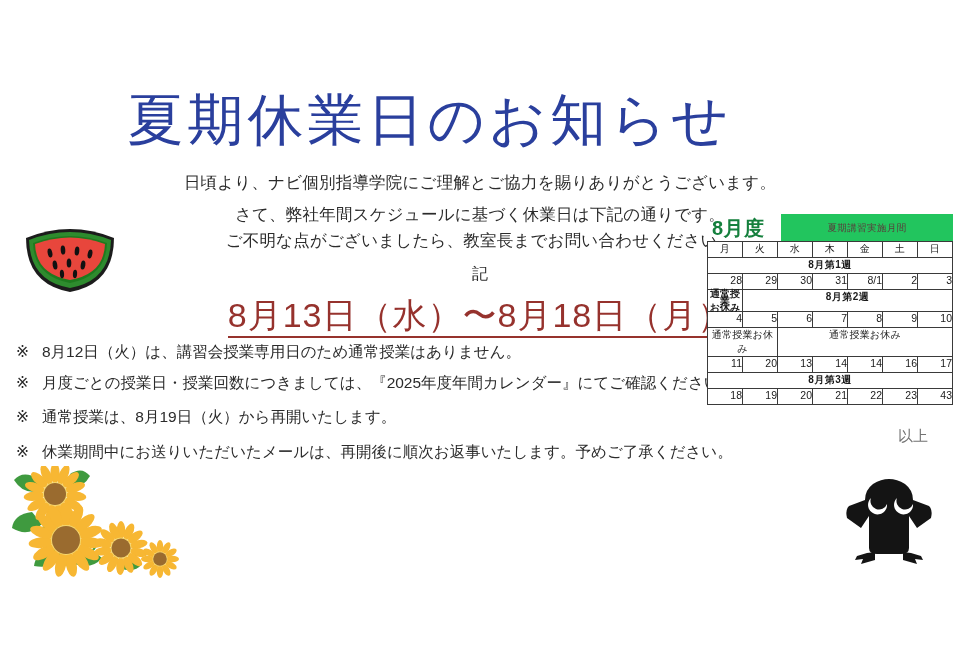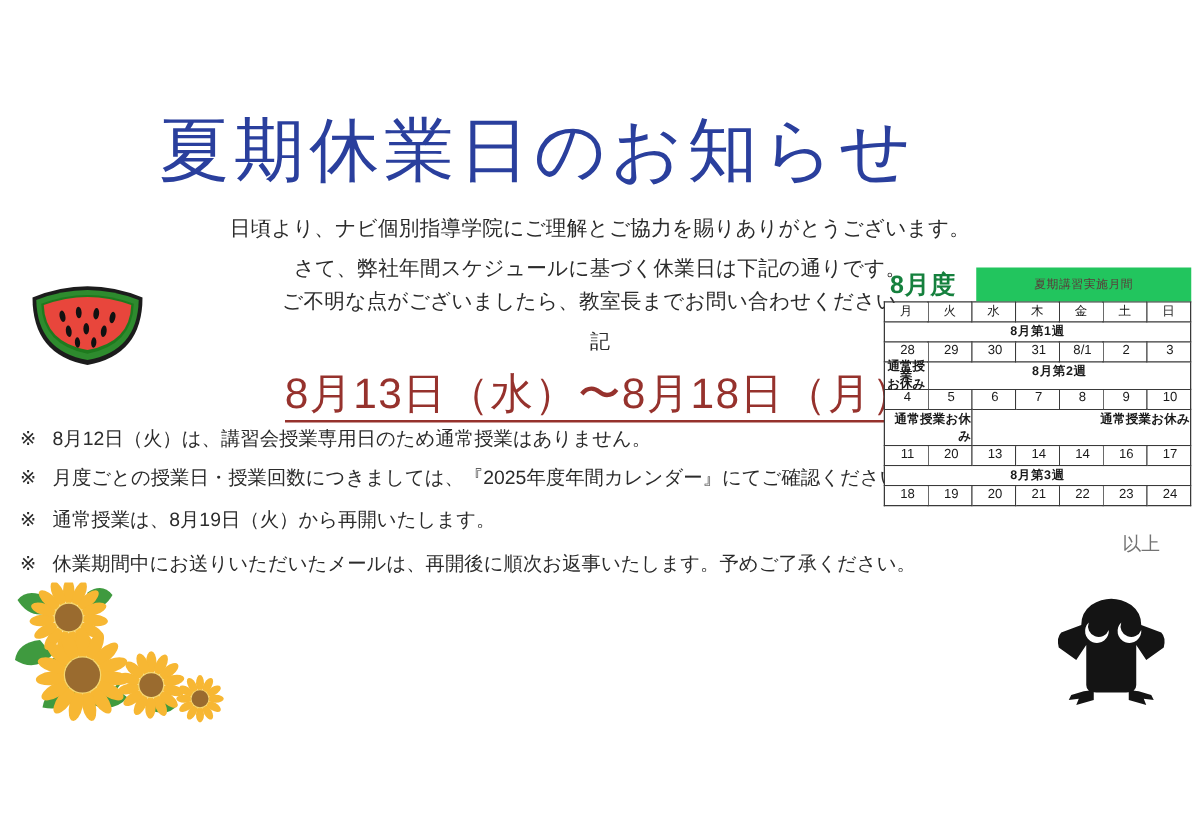--- a/index.html
+++ b/index.html
@@ -183,46 +183,46 @@
   td.weeklabel {
     text-align: center;
     vertical-align: middle;
     height: 17px;
     font-size: 11px;
     font-weight: bold;
     letter-spacing: 0.5px;
   }
   td.daycell {
     height: 26px;
-    text-align: center;
+    text-align: right;
     vertical-align: top;
   }
   td.daycell .num {
     position: relative;
     z-index: 2;
     display: block;
     padding: 1px 0 0 2px;
     font-size: 10.5px;
     line-height: 11px;
   }
   
   td.shaded {
     background:
       linear-gradient(to top right,
         rgba(0,0,0,0) 0%, rgba(0,0,0,0) 49.2%,
         #3a3a3a 49.2%, #3a3a3a 50.8%,
         rgba(0,0,0,0) 50.8%, rgba(0,0,0,0) 100%),
       linear-gradient(to bottom right, #ffffff 0%, #ffffff 50%, #b8c2b4 50%, #b8c2b4 100%);
   }
   td.notelabel {
-    text-align: right;
+    text-align: center;
     vertical-align: middle;
     height: 16px;
     font-size: 9.5px;
-    font-weight: bold;
+    font-weight: normal;
     letter-spacing: 0.2px;
   }
   td.notelabel-small {
     text-align: center;
     vertical-align: middle;
     height: 16px;
     font-size: 6px;
     font-weight: bold;
     line-height: 7px;
     letter-spacing: 0;
@@ -397,21 +397,21 @@
         <td class="daycell">
             <span class="num">21</span>
           </td>
         <td class="daycell">
             <span class="num">22</span>
           </td>
         <td class="daycell">
             <span class="num">23</span>
           </td>
         <td class="daycell shaded">
-            <span class="num">24</span>
+            <span class="num">43</span>
           </td>
       </tr>
     </tbody>
   </table>
 </div>
 
 <svg class="watermelon" width="96" height="74" viewBox="0 0 96 74">
   <path d="M4 16 Q48 -2 92 16 Q92 62 48 70 Q4 62 4 16 Z" fill="#1c1c1c"></path>
   <path d="M7 18 Q48 2 89 18 Q88 59 48 66 Q8 59 7 18 Z" fill="#2e8b2e"></path>
   <path d="M11 21 Q48 7 85 21 Q84 54 48 61 Q12 54 11 21 Z" fill="#1e7a1e"></path>

